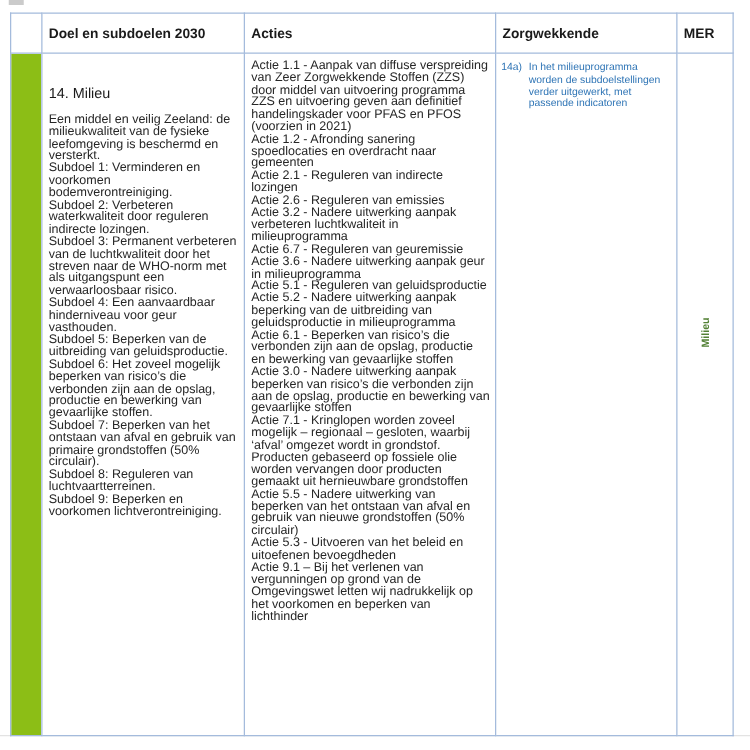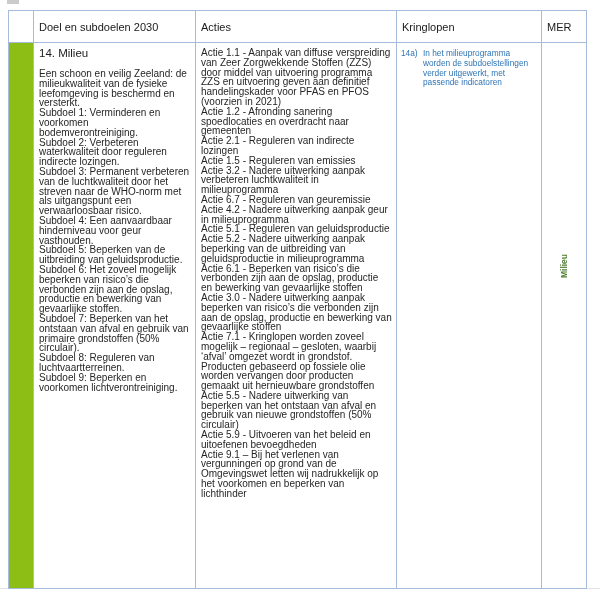--- a/index.html
+++ b/index.html
@@ -14,31 +14,31 @@
   .bottom-shadow { position:absolute; left:0; top:588px; width:600px; height:1px; background:#e3e3e3; }
 
   table.doc-table {
     position:absolute; left:8px; top:10px; width:578px;
     border-collapse:collapse; table-layout:fixed;
   }
   .doc-table th, .doc-table td { border:1px solid #a4bbdc; vertical-align:top; overflow:hidden; }
 
   .doc-table thead th {
     height:27px; vertical-align:middle; text-align:left;
-    font-size:11px; font-weight:normal; color:#1a1a1a;
+    font-size:11px; font-weight:bold; color:#1a1a1a;
     padding:2px 3px 2px 5px; background:#ffffff;
   }
   th.hdr-indicatoren { color:#2e74b5; }
   th.hdr-mer { color:#538135; padding-left:6px; }
 
   tr.body-row { height:546px; }
 
   td.cat-bar { background:#8cbe16; }
 
-  td.cell-doel { padding:2px 5px 0 5px;margin-top:23px; }
+  td.cell-doel { padding:24px 5px 0 5px;margin-top:23px; }
   .doel-title { font-size:11.5px; color:#1a1a1a; margin:2px 0 10px 0; }
   .doel-line, .actie-line {
     font-size:10px; line-height:9.8px; color:#262626;
   }
 
   td.cell-acties { padding:5px 4px 0 5px; }
 
   td.cell-ind { padding:6px 3px 0 4px; }
   .indicator { display:flex; align-items:flex-start; font-size:8.3px; line-height:9.8px; color:#2e74b5; }
   .indicator .ref { flex:0 0 22px; }
@@ -66,59 +66,59 @@
         <col style="width:162px">
         <col style="width:201px">
         <col style="width:145px">
         <col style="width:45px">
     </colgroup>
     <thead>
       <tr>
         <th></th>
         <th>Doel en subdoelen 2030</th>
         <th>Acties</th>
-        <th class="hdr-indicatoren">Kringlopen</th>
+        <th class="hdr-indicatoren">Zorgwekkende</th>
         <th class="hdr-mer">MER</th>
       </tr>
     </thead>
     <tbody>
       <tr class="body-row">
 
         <td class="cat-bar"></td>
 
         <td class="cell-doel">
           <div class="doel-title">14. Milieu</div>
-          <div class="doel-line">Een schoon en veilig Zeeland: de milieukwaliteit van de fysieke leefomgeving is beschermd en versterkt.</div>
+          <div class="doel-line">Een middel en veilig Zeeland: de milieukwaliteit van de fysieke leefomgeving is beschermd en versterkt.</div>
           <div class="doel-line">Subdoel 1: Verminderen en voorkomen bodemverontreiniging.</div>
           <div class="doel-line">Subdoel 2: Verbeteren waterkwaliteit door reguleren indirecte lozingen.</div>
           <div class="doel-line">Subdoel 3: Permanent verbeteren van de luchtkwaliteit door het streven naar de WHO-norm met als uitgangspunt een verwaarloosbaar risico.</div>
           <div class="doel-line">Subdoel 4: Een aanvaardbaar hinderniveau voor geur vasthouden.</div>
           <div class="doel-line">Subdoel 5: Beperken van de uitbreiding van geluidsproductie.</div>
           <div class="doel-line">Subdoel 6: Het zoveel mogelijk beperken van risico’s die verbonden zijn aan de opslag, productie en bewerking van gevaarlijke stoffen.</div>
           <div class="doel-line">Subdoel 7: Beperken van het ontstaan van afval en gebruik van primaire grondstoffen (50% circulair).</div>
           <div class="doel-line">Subdoel 8: Reguleren van luchtvaartterreinen.</div>
           <div class="doel-line">Subdoel 9: Beperken en voorkomen lichtverontreiniging.</div>
         </td>
 
         <td class="cell-acties">
           <div class="actie-line">Actie 1.1 - Aanpak van diffuse verspreiding van Zeer Zorgwekkende Stoffen (ZZS) door middel van uitvoering programma ZZS en uitvoering geven aan definitief handelingskader voor PFAS en PFOS (voorzien in 2021)</div>
           <div class="actie-line">Actie 1.2 - Afronding sanering spoedlocaties en overdracht naar gemeenten</div>
           <div class="actie-line">Actie 2.1 - Reguleren van indirecte lozingen</div>
-          <div class="actie-line">Actie 1.5 - Reguleren van emissies</div>
+          <div class="actie-line">Actie 2.6 - Reguleren van emissies</div>
           <div class="actie-line">Actie 3.2 - Nadere uitwerking aanpak verbeteren luchtkwaliteit in milieuprogramma</div>
           <div class="actie-line">Actie 6.7 - Reguleren van geuremissie</div>
-          <div class="actie-line">Actie 4.2 - Nadere uitwerking aanpak geur in milieuprogramma</div>
+          <div class="actie-line">Actie 3.6 - Nadere uitwerking aanpak geur in milieuprogramma</div>
           <div class="actie-line">Actie 5.1 - Reguleren van geluidsproductie</div>
           <div class="actie-line">Actie 5.2 - Nadere uitwerking aanpak beperking van de uitbreiding van geluidsproductie in milieuprogramma</div>
           <div class="actie-line">Actie 6.1 - Beperken van risico’s die verbonden zijn aan de opslag, productie en bewerking van gevaarlijke stoffen</div>
           <div class="actie-line">Actie 3.0 - Nadere uitwerking aanpak beperken van risico’s die verbonden zijn aan de opslag, productie en bewerking van gevaarlijke stoffen</div>
           <div class="actie-line">Actie 7.1 - Kringlopen worden zoveel mogelijk – regionaal – gesloten, waarbij ‘afval’ omgezet wordt in grondstof.</div>
           <div class="actie-line">Producten gebaseerd op fossiele olie worden vervangen door producten gemaakt uit hernieuwbare grondstoffen</div>
           <div class="actie-line">Actie 5.5 - Nadere uitwerking van beperken van het ontstaan van afval en gebruik van nieuwe grondstoffen (50% circulair)</div>
-          <div class="actie-line">Actie 5.9 - Uitvoeren van het beleid en uitoefenen bevoegdheden</div>
+          <div class="actie-line">Actie 5.3 - Uitvoeren van het beleid en uitoefenen bevoegdheden</div>
           <div class="actie-line">Actie 9.1 – Bij het verlenen van vergunningen op grond van de Omgevingswet letten wij nadrukkelijk op het voorkomen en beperken van lichthinder</div>
         </td>
 
         <td class="cell-ind">
           <div class="indicator">
             <span class="ref">14a)</span>
             <span class="txt">In het milieuprogramma worden de subdoelstellingen verder uitgewerkt, met passende indicatoren</span>
           </div>
         </td>
 

